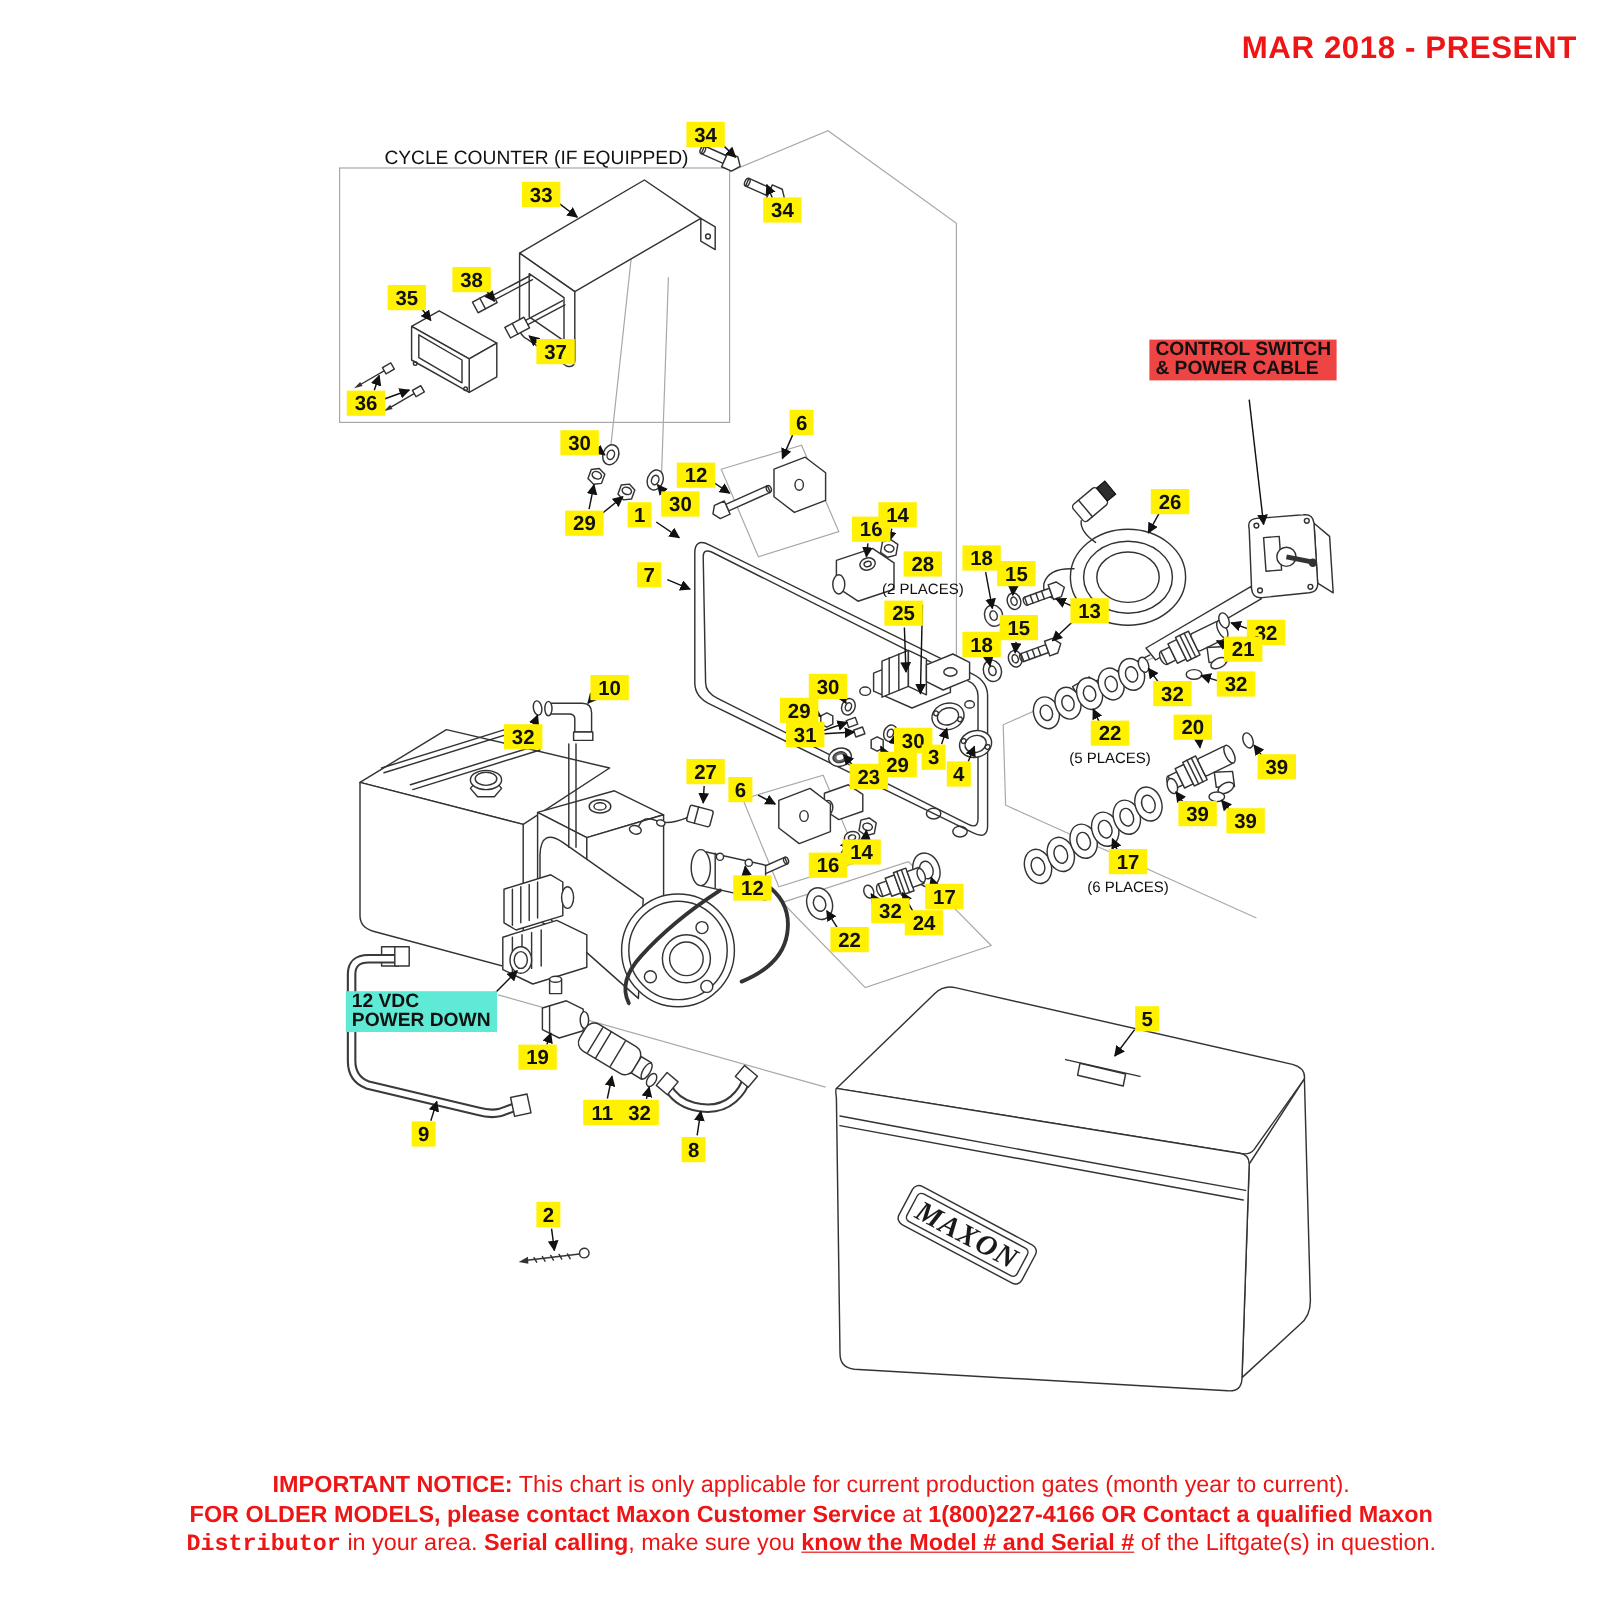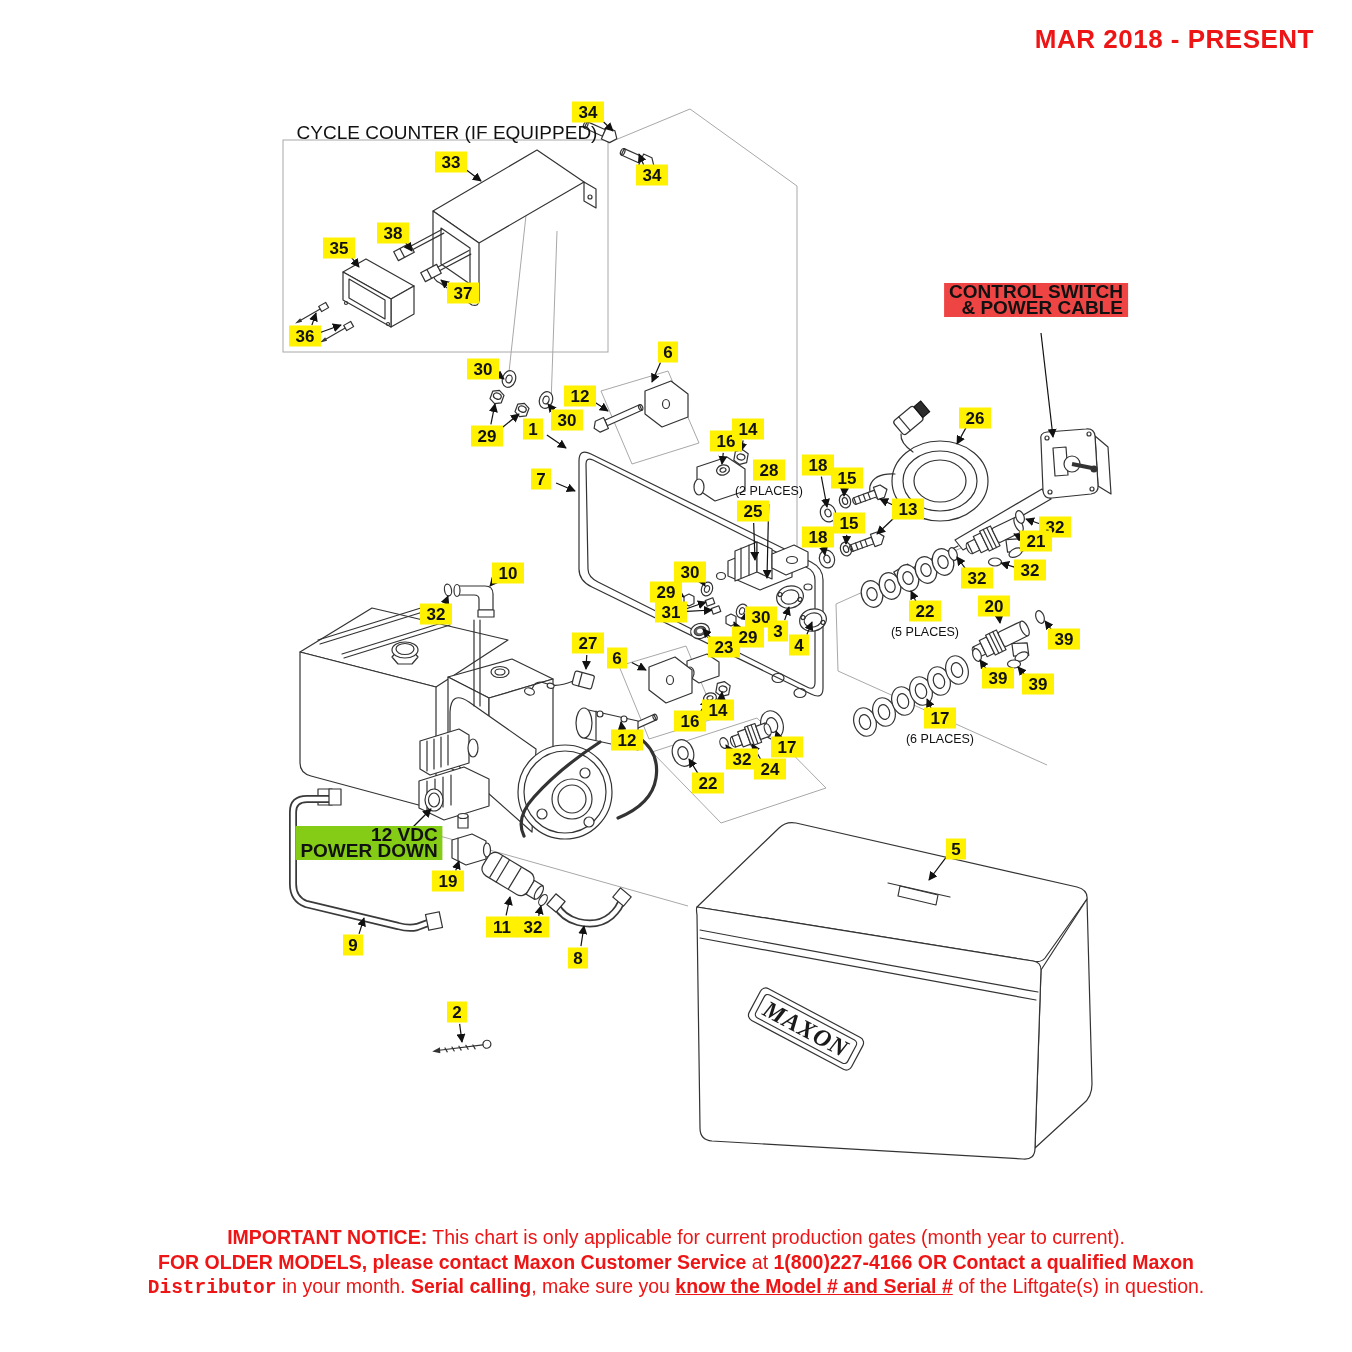--- a/index.html
+++ b/index.html
@@ -14,22 +14,22 @@
   .fw{fill:#fff;stroke:#333;stroke-width:1.2;stroke-linejoin:round}
   .cn{fill:none;stroke:#a8a8a8;stroke-width:1}
   .tube{fill:none;stroke:#3a3a3a;stroke-width:8;stroke-linecap:round}
   .tubecore{fill:none;stroke:#fff;stroke-width:4.5;stroke-linecap:round}
   .wire{fill:none;stroke:#333;stroke-width:3.2;stroke-linecap:round}
   text.co-num{font:bold 17px "Liberation Sans",sans-serif;fill:#111}
   text.co-note{font:12.5px "Liberation Sans",sans-serif;fill:#111}
   text.logo-text{font:italic bold 24px "Liberation Serif",serif;fill:#1a1a1a;letter-spacing:1px}
   .leader{stroke:#111;stroke-width:1.2;fill:none}
   
-  .sec-label{position:absolute;transform:translate(-50%,-50%);text-align:right;
-    font-size:19px;line-height:16px;color:#111;white-space:nowrap}
+  .sec-label{position:absolute;transform:translate(-50%,-50%);text-align:left;
+    font-size:16px;line-height:16px;color:#111;white-space:nowrap}
   .sec-label.bold{font-weight:bold}
   .sec-label.hl-block{padding:1px 5px}
   #title{position:absolute;top:24px;right:38px;font-size:26px;font-weight:bold;letter-spacing:.5px}
   #footer{position:absolute;left:0;right:0;top:1225px;text-align:center;
     font-size:19.5px;line-height:24.5px}
 </style>
 </head>
 <body>
 
 <div id="stage">
@@ -829,24 +829,24 @@
 
 <div id="title" style="color: rgb(237, 21, 21);">MAR 2018 - PRESENT</div>
 <div id="label-layer">
       <div class="sec-label" style="left: 447px; top: 133px;">
         <div>CYCLE COUNTER (IF EQUIPPED)</div>
       </div>
       <div class="sec-label bold hl-block" style="background: #ef4444; left: 1036px; top: 300px;">
         <div>CONTROL SWITCH</div>
         <div>&amp; POWER CABLE</div>
       </div>
-      <div class="sec-label bold hl-block" style="background: #84cc16; left: 369px; top: 843px;">
+      <div class="sec-label bold hl-block" style="background: #5eead4; left: 351px; top: 843px;">
         <div>12 VDC</div>
         <div>POWER DOWN</div>
       </div>
     </div>
 <div id="footer" style="color: rgb(237, 21, 21);">
       <div><span style="font-weight: bold;">IMPORTANT NOTICE:</span><span> This chart is only applicable for current production gates (month year to current).</span></div>
       <div><span style="font-weight: bold;">FOR OLDER MODELS, please contact Maxon Customer Service</span><span> at </span><span style="font-weight: bold;">1(800)227-4166 OR Contact a qualified Maxon</span></div>
-      <div><span style="font-weight: bold; font-family: Liberation Mono, monospace;">Distributor</span><span> in your month. </span><span style="font-weight: bold;">Serial calling</span><span>, make sure you </span><span style="font-weight: bold; text-decoration: underline;">know the Model # and Serial #</span><span> of the Liftgate(s) in question.</span></div>
+      <div><span style="font-weight: bold; font-family: Liberation Mono, monospace;">Distributor</span><span> in your area. </span><span style="font-weight: bold;">Serial calling</span><span>, make sure you </span><span style="font-weight: bold; text-decoration: underline;">know the Model # and Serial #</span><span> of the Liftgate(s) in question.</span></div>
     </div>
 
 </div>
 
 </body></html>

